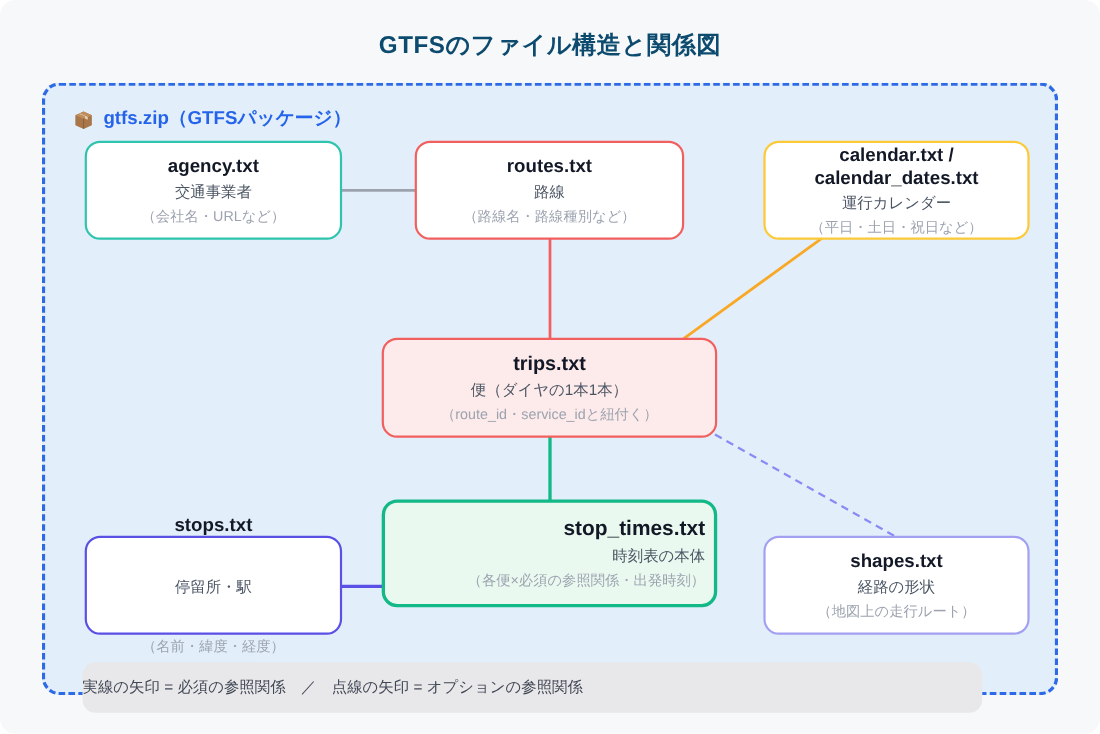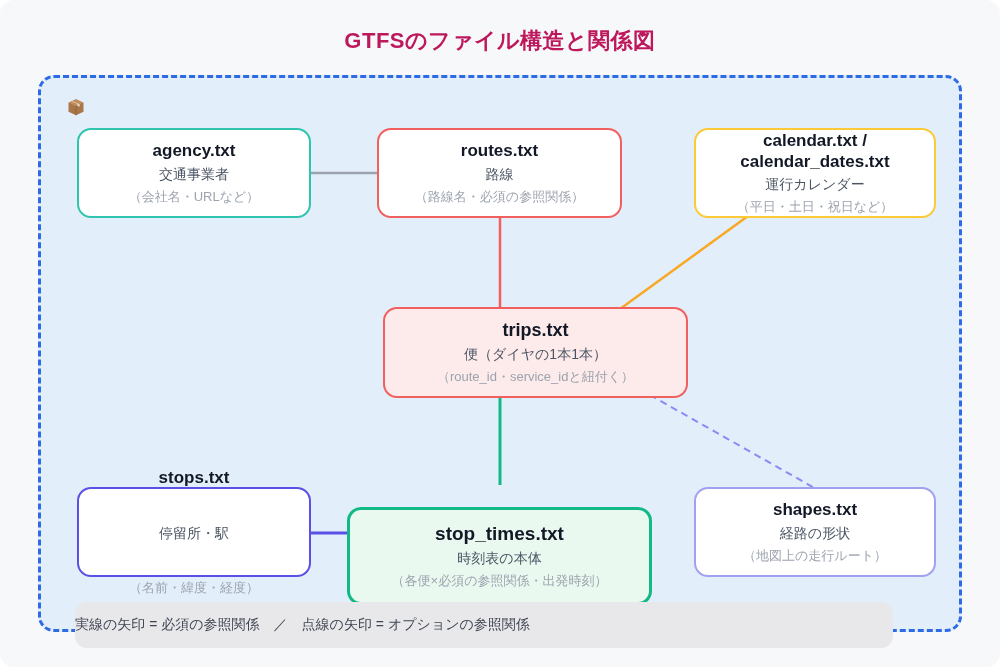--- a/index.html
+++ b/index.html
@@ -3,21 +3,21 @@
 <meta charset="utf-8">
 <style>
   html,body{margin:0;padding:0;background:#ffffff;}
   .page{
     position:relative;width:1000px;height:667px;overflow:hidden;
     background:#f7f8fa;border-radius:14px;
     font-family:"Liberation Sans","DejaVu Sans",sans-serif;
   }
   .diagram-title{
     position:absolute;left:0;top:26px;width:1000px;text-align:center;
-    font-size:22px;font-weight:bold;color:#be185d;letter-spacing:.5px;
+    font-size:22px;font-weight:bold;color:#0c4a6e;letter-spacing:.5px;
   }
   .container{
     position:absolute;left:38px;top:75px;width:924px;height:557px;
     background:#e2effa;border:3px dashed #2e6ae6;border-radius:16px;
     box-sizing:border-box;
   }
   .package-label{
     position:absolute;left:66px;top:96px;display:flex;align-items:center;gap:8px;
     font-size:17px;font-weight:bold;color:#2563eb;z-index:3;
   }
@@ -27,24 +27,24 @@
     border:2px solid #ccc;border-radius:14px;
     display:flex;flex-direction:column;align-items:center;justify-content:center;
     text-align:center;gap:4px;padding:6px 8px;
   }
   .node-title{font-size:17px;font-weight:bold;color:#121826;line-height:1.25;white-space:pre-line;}
   .node-sub{font-size:14px;color:#4b5563;}
   .node-detail{font-size:13px;color:#9ca3af;}
   #node-agency{left:77px;top:128px;width:234px;height:90px;}
   #node-routes{left:377px;top:128px;width:245px;height:90px;}
   #node-calendar{left:694px;top:128px;width:242px;height:90px;}
-  #node-trips{left:347px;top:307px;width:305px;height:91px;border-width:2.5px;margin-left:36px;}
+  #node-trips{left:347px;top:307px;width:305px;height:91px;border-width:2.5px;}
   #node-trips .node-title{font-size:18px;}
   #node-stops{left:77px;top:487px;width:234px;height:90px;gap:36px;}
-  #node-stop_times{left:347px;top:507px;width:305px;height:98px;border-width:3px;}
+  #node-stop_times{left:347px;top:454px;width:305px;height:98px;border-width:3px;align-items:flex-end;}
   #node-stop_times .node-title{font-size:19px;}
   #node-shapes{left:694px;top:487px;width:242px;height:90px;}
   .legend-bar{
     position:absolute;left:75px;top:602px;width:818px;height:46px;z-index:4;
     background:#e8e8ea;border-radius:12px;
     display:flex;align-items:center;justify-content:flex-start;
     font-size:14px;color:#404754;
   }
 </style>
 </head>
@@ -56,41 +56,42 @@
 
   <div class="container"></div>
 
   <div class="package-label">
     <svg width="20" height="20" viewBox="0 0 24 24">
       <path d="M3 8 L12 4 L21 8 L21 19 L12 23 L3 19 Z" fill="#a9764a"></path>
       <path d="M3 8 L12 12 L21 8 L12 4 Z" fill="#c08d5d"></path>
       <path d="M12 12 L12 23" stroke="#8a5c35" stroke-width="1"></path>
       <path d="M7.5 6 L16.5 10 L16.5 13 L13.5 11.6 L13.5 9.3 L7.5 6.8 Z" fill="#e8d3b8"></path>
     </svg>
+    <span>gtfs.zip（GTFSパッケージ）</span>
   </div>
 
   <svg class="edges">
     <line x1="309" y1="173" x2="379" y2="173" stroke-width="2.5" stroke="#9ca3af"></line>
     <line x1="500" y1="216" x2="500" y2="309" stroke-width="2.5" stroke="#f25f5f"></line>
     <line x1="748" y1="216" x2="620" y2="309" stroke-width="2.5" stroke="#f9a825"></line>
     <line x1="500" y1="396" x2="500" y2="485" stroke-width="3" stroke="#12b886"></line>
     <line x1="309" y1="533" x2="349" y2="533" stroke-width="3" stroke="#5a50e5"></line>
     <line x1="650" y1="395" x2="818" y2="490" stroke-width="2" stroke-dasharray="7 5" stroke="#8a8af5"></line>
   </svg>
 
   <div class="node" id="node-agency" style="border-color: rgb(47, 196, 173); background: rgb(255, 255, 255);">
     <div class="node-title">agency.txt</div>
     <div class="node-sub">交通事業者</div>
     <div class="node-detail">（会社名・URLなど）</div>
   </div>
 
   <div class="node" id="node-routes" style="border-color: rgb(242, 95, 95); background: rgb(255, 255, 255);">
     <div class="node-title">routes.txt</div>
     <div class="node-sub">路線</div>
-    <div class="node-detail">（路線名・必須の参照関係）</div>
+    <div class="node-detail">（路線名・路線種別など）</div>
   </div>
 
   <div class="node" id="node-calendar" style="border-color: rgb(252, 201, 55); background: rgb(255, 255, 255);">
     <div class="node-title">calendar.txt /
 calendar_dates.txt</div>
     <div class="node-sub">運行カレンダー</div>
     <div class="node-detail">（平日・土日・祝日など）</div>
   </div>
 
   <div class="node" id="node-trips" style="border-color: rgb(242, 95, 95); background: rgb(253, 234, 234);">

